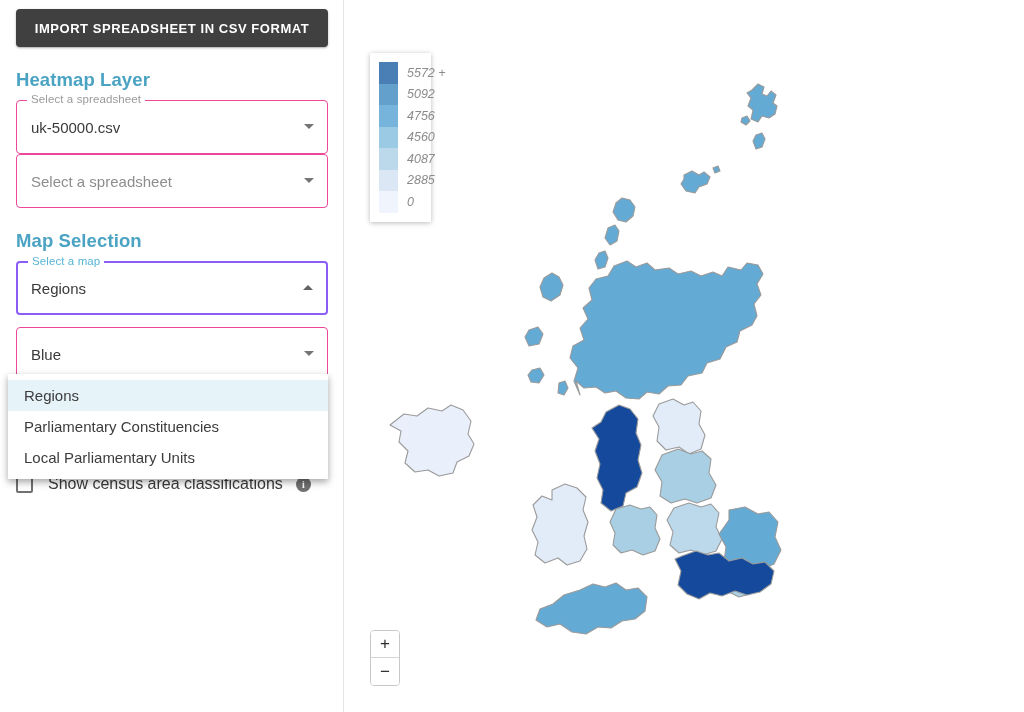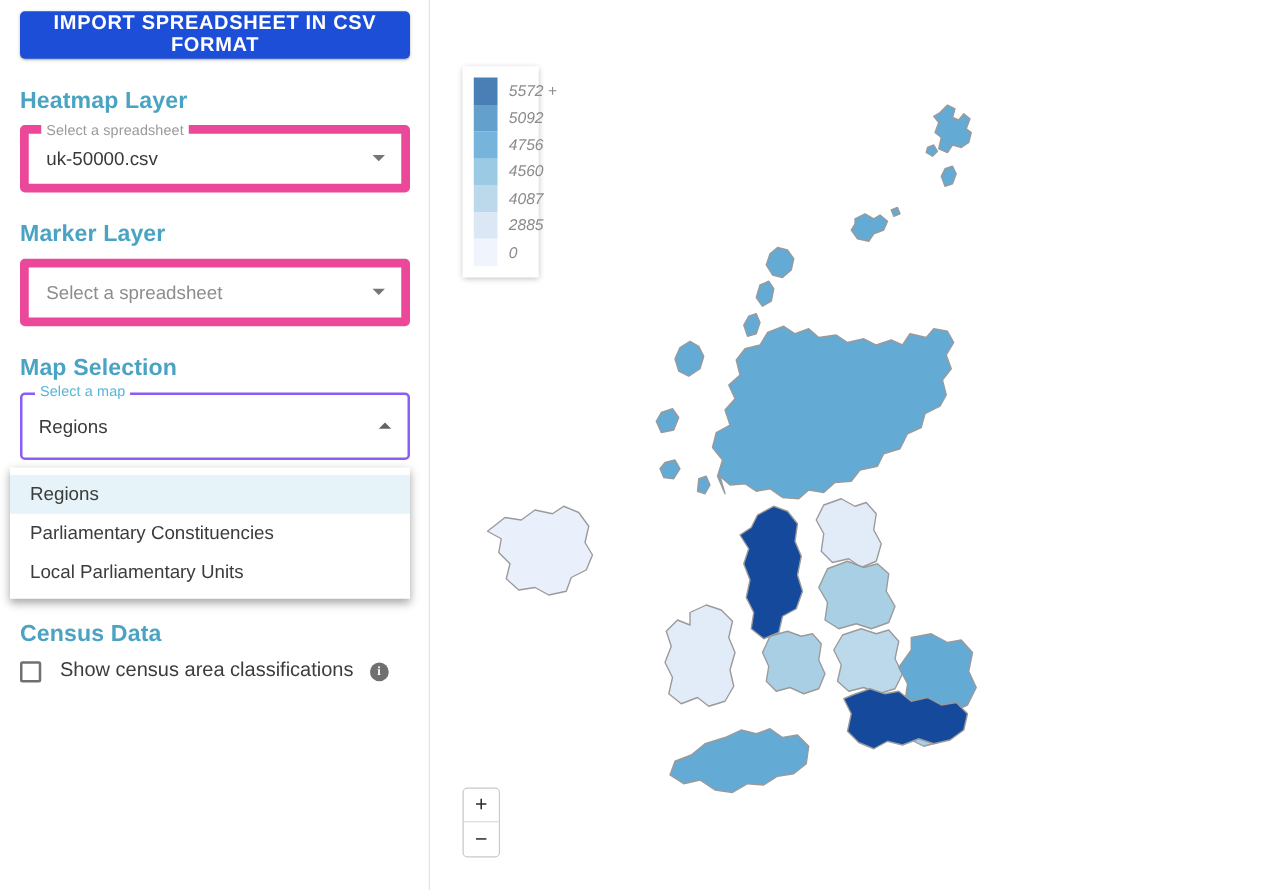--- a/index.html
+++ b/index.html
@@ -18,41 +18,41 @@
     width: 344px; height: 712px;
     background: #ffffff;
     border-right: 1px solid #e4e4e4;
     padding: 0 16px;
     flex: 0 0 344px;
   }
   .import-btn {
     display: block;
     width: 312px; height: 38px;
     margin: 9px 0 0 0;
-    background: #1d4ed8;
+    background: #404040;
     color: #ffffff;
     border: none;
     border-radius: 4px;
-    font-size: 16px;
+    font-size: 13px;
     font-weight: bold;
     letter-spacing: .55px;
     cursor: pointer;
     box-shadow: 0 1px 3px rgba(0,0,0,.22), 0 1px 1px rgba(0,0,0,.13);
   }
   .section-title {
     color: #4ba3c3;
     font-size: 18.5px;
     font-weight: bold;
     margin: 22px 0 9px 0;
     letter-spacing: .1px;
   }
   .field {
     position: relative;
     width: 312px; height: 54px;
-    border: 7px solid #ec4899;
+    border: 1px solid #ec4899;
     border-radius: 4px;
     background: #fff;
     display: flex; align-items: center;
     padding: 0 14px;
     cursor: pointer;
   }
   .field .value {
     font-size: 15px;
     color: #3a3a3a;
   }
@@ -223,21 +223,20 @@
     <button class="import-btn">IMPORT SPREADSHEET IN CSV FORMAT</button>
 
     <div class="section-title">Heatmap Layer</div>
 
     <div class="field">
       <span class="flabel">Select a spreadsheet</span>
       <span class="value">uk-50000.csv</span>
       <span class="caret"></span>
     </div>
 
-    <div class="section-title">Marker Layer</div>
 
     <div class="field">
       <span class="value placeholder">Select a spreadsheet</span>
       <span class="caret"></span>
     </div>
 
     <div class="section-title">Map Selection</div>
 
     <div class="field focused">
       <span class="flabel">Select a map</span>

